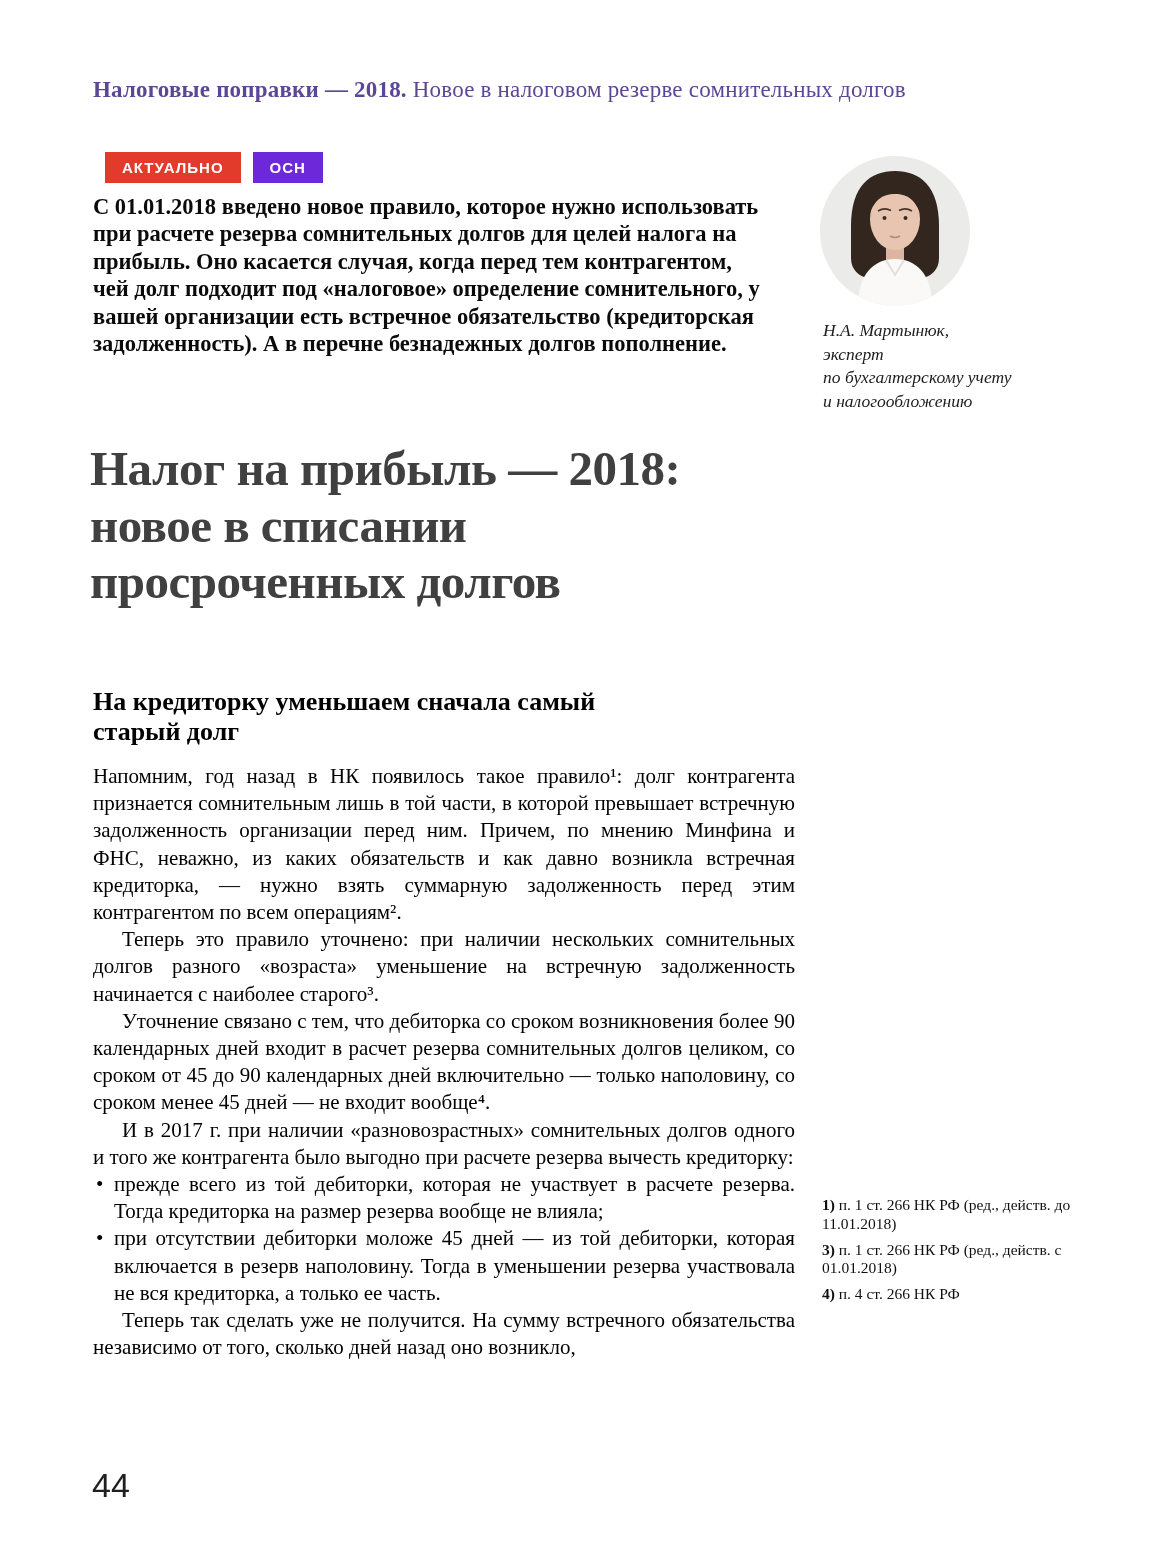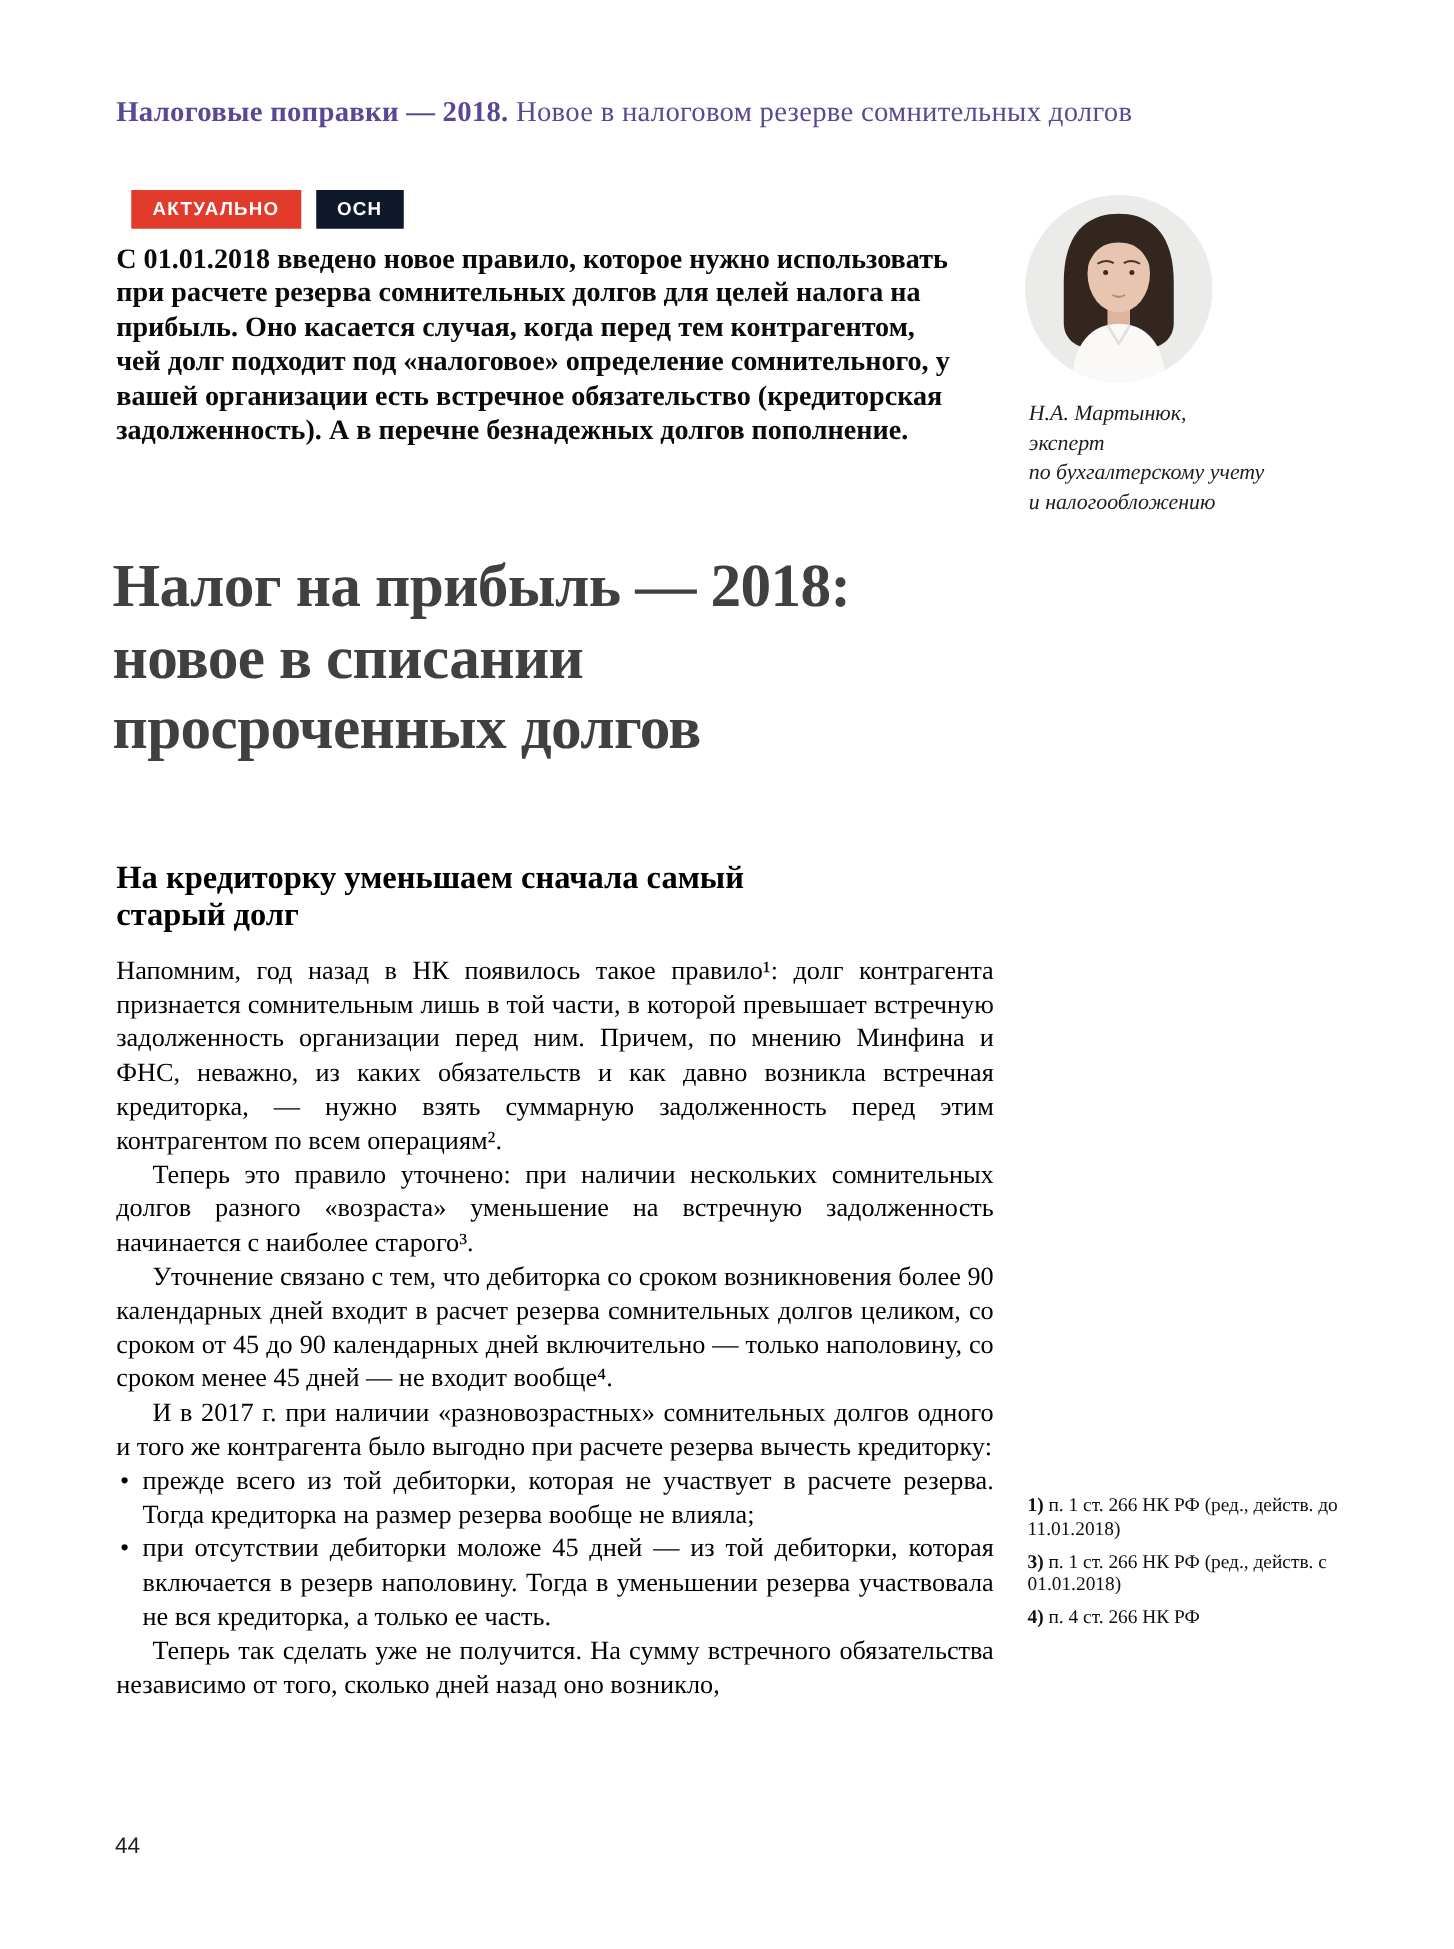--- a/index.html
+++ b/index.html
@@ -75,35 +75,35 @@
     position:absolute; left:822px; top:1196px; width:254px;
     font-size:15.5px; line-height:18.8px; color:#101010;
   }
   .footnote { margin-bottom:7px; }
   .fn-marker { font-weight:700; }
 
   
   .page-number {
     position:absolute; left:92px; top:1466px;
     font-family:"Liberation Sans", sans-serif;
-    font-size:18px; color:#1f1f1f;
+    font-size:34px; color:#1f1f1f;
   }
 </style>
 </head>
 <body>
 
 <div class="page">
 
   <div class="running-head" style="color: rgb(91, 71, 149);">
     <span class="rh-bold">Налоговые поправки — 2018.</span><span> Новое в налоговом резерве сомнительных долгов</span>
   </div>
 
   <div class="badges">
     <span class="badge" style="background: rgb(226, 58, 43);">АКТУАЛЬНО</span>
-    <span class="badge" style="background: #0f172a;">ОСН</span>
+    <span class="badge" style="background: #6d28d9;">ОСН</span>
   </div>
 
   <div class="lede">С 01.01.2018 введено новое правило, которое нужно использовать при расчете резерва сомнительных долгов для целей налога на прибыль. Оно касается случая, когда перед тем контрагентом, чей долг подходит под «налоговое» определение сомнительного, у вашей организации есть встречное обязательство (кредиторская задолженность). А в перечне безнадежных долгов пополнение.</div>
 
   <div class="author">
     <svg class="avatar" viewBox="0 0 150 150" xmlns="http://www.w3.org/2000/svg">
       <defs>
           <clipPath id="avclip">
             <circle cx="75" cy="75" r="75"></circle>
           </clipPath>

